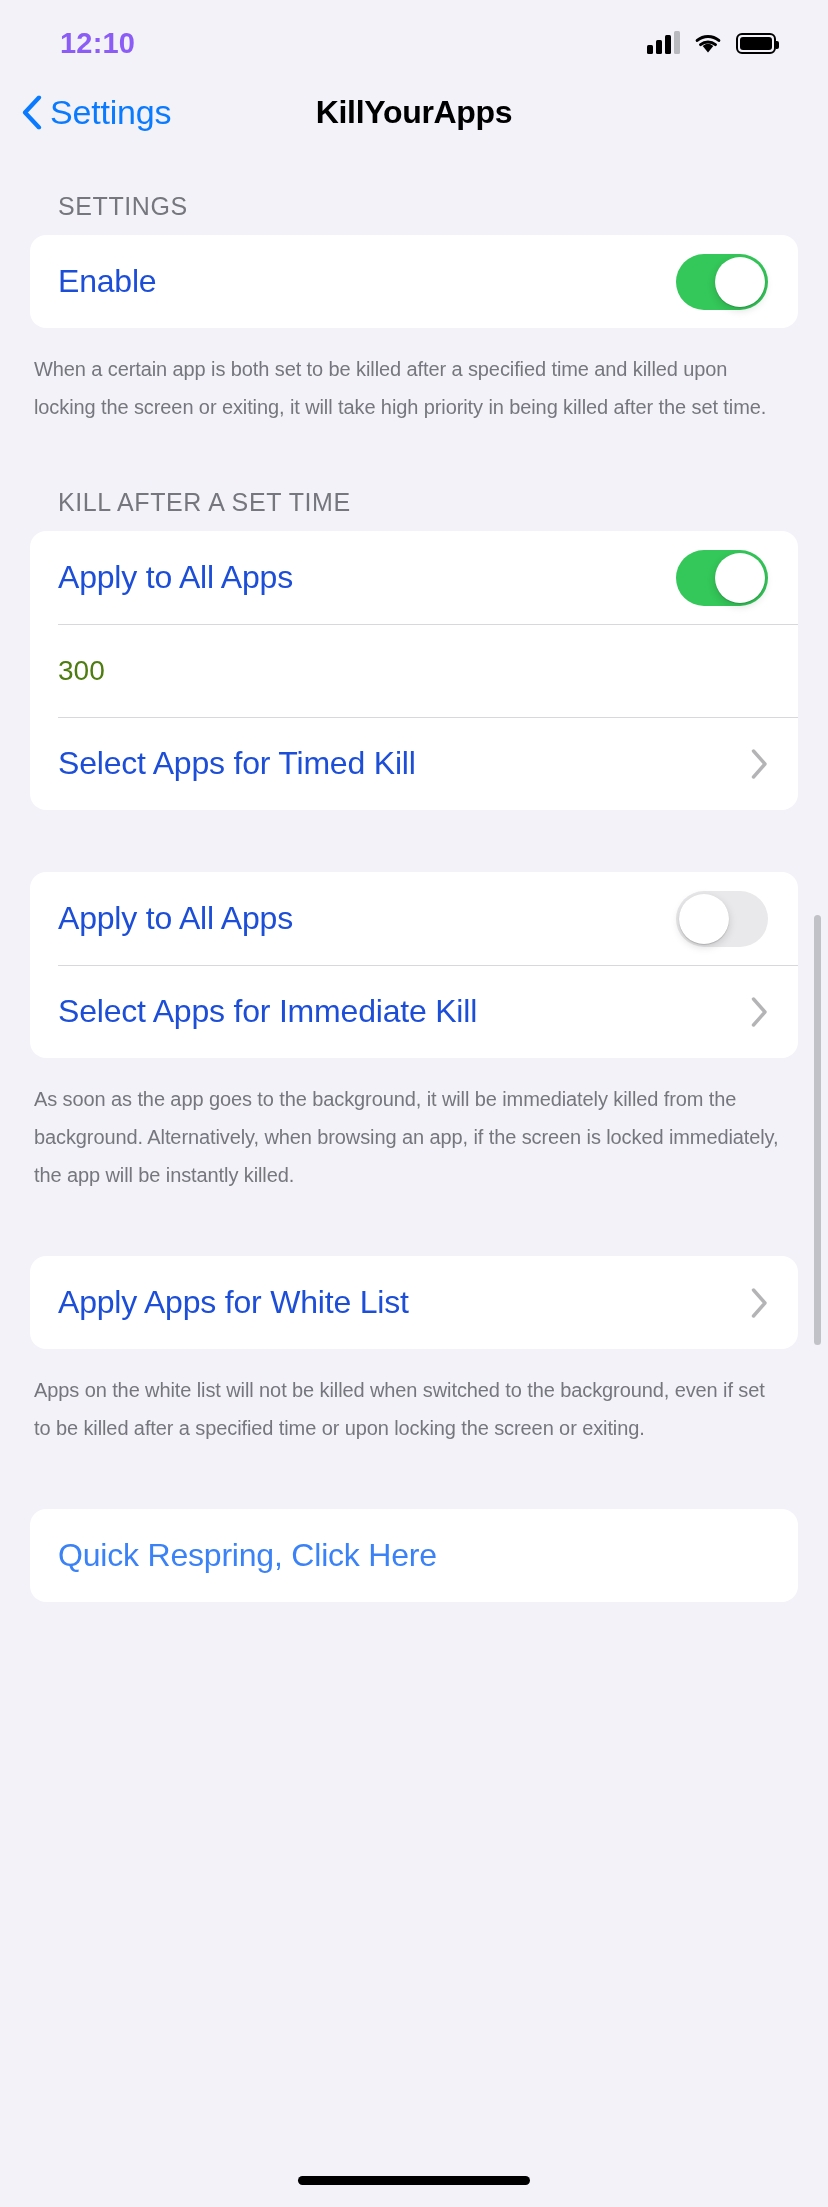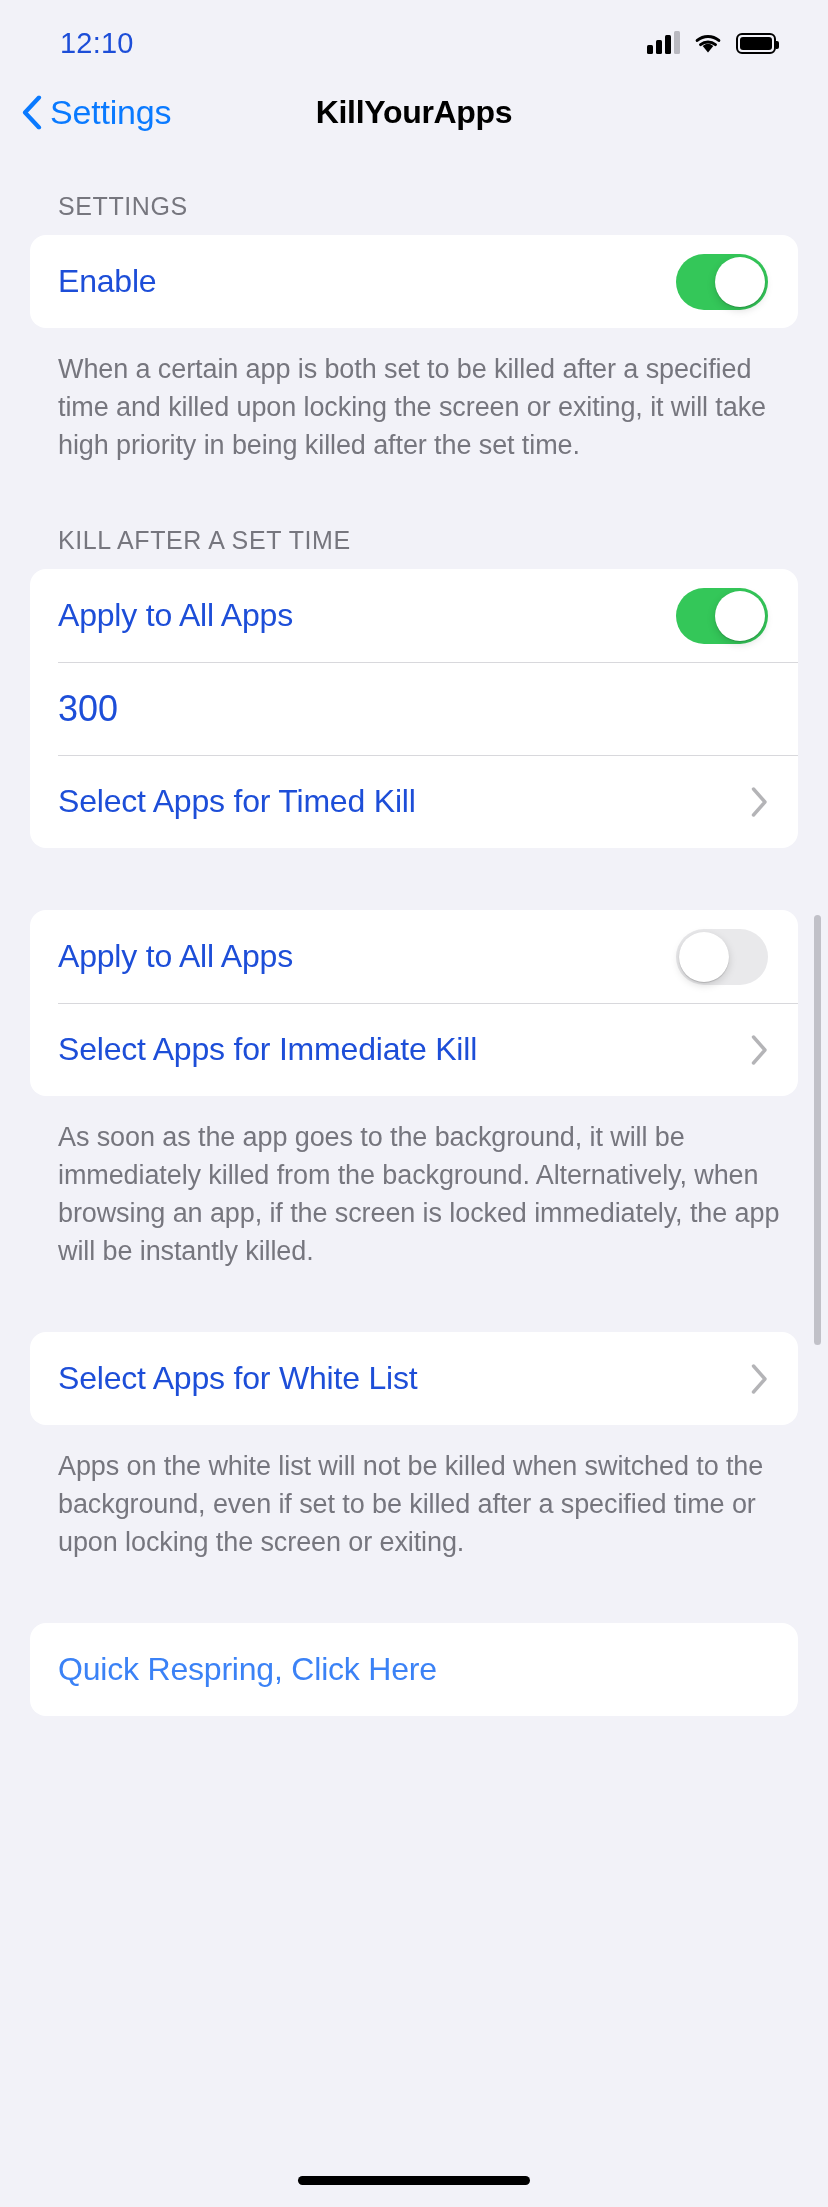--- a/index.html
+++ b/index.html
@@ -23,22 +23,22 @@
     top: 0; left: 0;
     width: 828px;
     height: 72px;
     display: flex;
     align-items: center;
     justify-content: space-between;
     padding: 14px 52px 0 60px;
   }
   .status-time {
     font-size: 29px;
-    font-weight: 400;
-    color: #1d4ed8;
+    font-weight: 700;
+    color: #8b5cf6;
     letter-spacing: 0.2px;
   }
   .status-right {
     display: flex;
     align-items: center;
     gap: 13px;
   }
   .sig-bars { display: flex; align-items: flex-end; gap: 3px; height: 22px; }
   .sig-bars i { display: block; width: 6px; background: #000; border-radius: 1.5px; }
   .sig-bars i:nth-child(1) { height: 9px; }
@@ -128,29 +128,29 @@
     background: #D8D8DC;
   }
   .row-label {
     font-size: 32px;
     color: #1d4ed8;
     letter-spacing: -0.2px;
     flex: 1 1 auto;
   }
   .row-label.link { color: #3b82f6; }
   .row-value {
-    font-size: 36px;
-    color: #1d4ed8;
+    font-size: 28px;
+    color: #4d7c0f;
     flex: 1 1 auto;
   }
   .footer-text {
-    font-size: 27px;
+    font-size: 20px;
     line-height: 38px;
     color: #76767E;
-    padding: 22px 44px 0 58px;
+    padding: 22px 44px 0 34px;
     letter-spacing: -0.1px;
   }
   .gap { height: 62px; }
   .gap-sm { height: 40px; }
 
   
   .switch {
     position: relative;
     width: 92px;
     height: 56px;
@@ -280,21 +280,21 @@
         <svg class="chev-right" viewBox="0 0 17 30">
           <path d="M2.5 2 L14 15 L2.5 28" stroke="#3C3C43" stroke-width="3.4" fill="none" stroke-linecap="round" stroke-linejoin="round"></path>
         </svg>
       </div>
     </div>
     <div class="footer-text">As soon as the app goes to the background, it will be immediately killed from the background. Alternatively, when browsing an app, if the screen is locked immediately, the app will be instantly killed.</div>
 
     <div class="gap"></div>
     <div class="group">
       <div class="row">
-        <span class="row-label">Select Apps for White List</span>
+        <span class="row-label">Apply Apps for White List</span>
         <svg class="chev-right" viewBox="0 0 17 30">
           <path d="M2.5 2 L14 15 L2.5 28" stroke="#3C3C43" stroke-width="3.4" fill="none" stroke-linecap="round" stroke-linejoin="round"></path>
         </svg>
       </div>
     </div>
     <div class="footer-text">Apps on the white list will not be killed when switched to the background, even if set to be killed after a specified time or upon locking the screen or exiting.</div>
 
     <div class="gap"></div>
     <div class="group">
       <div class="row">

